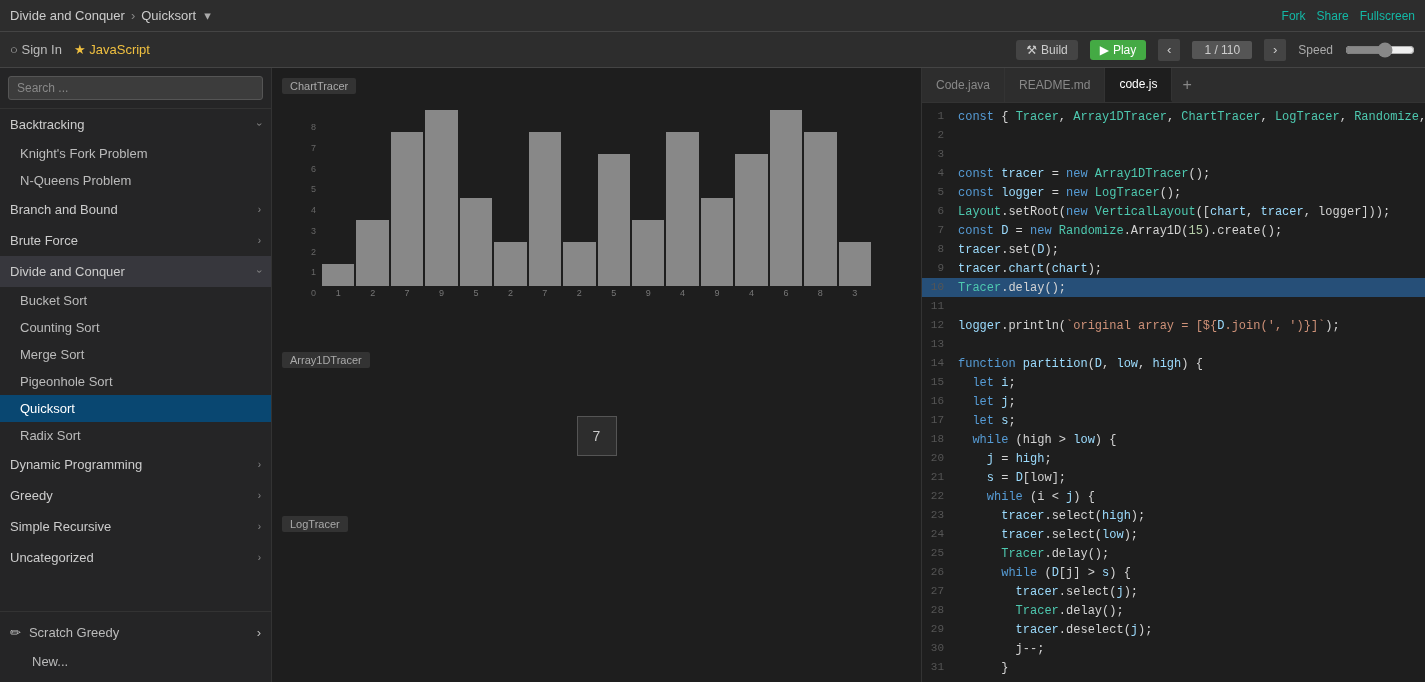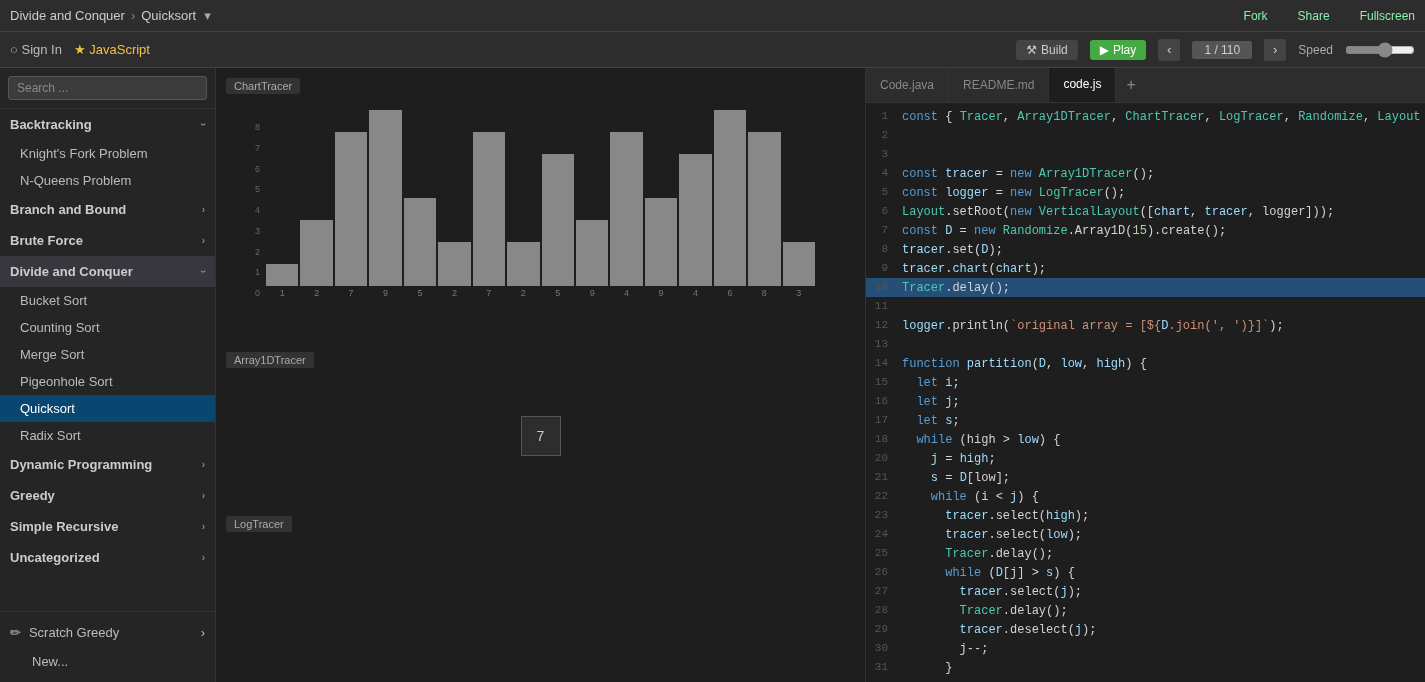--- a/index.html
+++ b/index.html
@@ -4,44 +4,44 @@
   <style>
     * { margin: 0; padding: 0; box-sizing: border-box; }
     body { font-family: -apple-system, BlinkMacSystemFont, 'Segoe UI', sans-serif; background: #1e1e1e; color: #ccc; font-size: 13px; display: flex; flex-direction: column; height: 682px; overflow: hidden; }
 
     
     .top-bar { background: #2d2d2d; height: 32px; display: flex; align-items: center; padding: 0 10px; border-bottom: 1px solid #444; justify-content: space-between; }
     .top-bar-left { display: flex; align-items: center; gap: 6px; color: #ccc; font-size: 13px; }
     .breadcrumb-sep { color: #888; }
     .breadcrumb-item { color: #ccc; cursor: pointer; }
     .breadcrumb-dropdown { color: #aaa; margin-left: 2px; cursor: pointer; }
-    .top-bar-right { display: flex; align-items: center; gap: 30px; color: #86efac; font-size: 12px; }
+    .top-bar-right { display: flex; align-items: center; gap: 11px; color: #14b8a6; font-size: 12px; }
     .top-bar-right span { cursor: pointer; display: flex; align-items: center; gap: 4px; }
 
     
     .second-bar { background: #2d2d2d; height: 36px; display: flex; align-items: center; padding: 0 10px; border-bottom: 1px solid #444; justify-content: space-between; }
     .second-bar-left { display: flex; align-items: center; gap: 12px; color: #bbb; font-size: 13px; }
     .second-bar-right { display: flex; align-items: center; gap: 12px; color: #bbb; font-size: 12px; }
     .btn-build { background: #444; border: none; color: #ccc; padding: 3px 10px; border-radius: 3px; cursor: pointer; font-size: 12px; display: flex; align-items: center; gap: 4px; }
     .btn-play { background: #4a4; border: none; color: #fff; padding: 3px 10px; border-radius: 3px; cursor: pointer; font-size: 12px; display: flex; align-items: center; gap: 4px; }
     .nav-arrow { background: #444; border: none; color: #ccc; width: 22px; height: 22px; cursor: pointer; display: flex; align-items: center; justify-content: center; border-radius: 2px; }
     .page-indicator { color: #ccc; font-size: 12px; background: #555; padding: 2px 10px; border-radius: 2px; min-width: 60px; text-align: center; }
     .speed-label { font-size: 12px; color: #aaa; }
     .speed-slider { width: 70px; accent-color: #888; }
 
     
     .main { display: flex; flex: 1; overflow: hidden; }
 
     
-    .sidebar { width: 216px; background: #252526; border-right: 1px solid #333; display: flex; flex-direction: column; overflow-y: auto; flex-shrink: 0; }
+    .sidebar { width: 272px; background: #252526; border-right: 1px solid #333; display: flex; flex-direction: column; overflow-y: auto; flex-shrink: 0; }
     .search-box { padding: 8px; border-bottom: 1px solid #333; }
     .search-input { width: 100%; background: #3c3c3c; border: 1px solid #555; color: #ccc; padding: 4px 8px; border-radius: 3px; font-size: 12px; outline: none; }
     .search-input::placeholder { color: #888; }
     .sidebar-section { }
-    .sidebar-category { display: flex; align-items: center; justify-content: space-between; padding: 8px 10px; cursor: pointer; color: #ccc; font-size: 13px; font-weight: 700; }
+    .sidebar-category { display: flex; align-items: center; justify-content: space-between; padding: 8px 10px; cursor: pointer; color: #ccc; font-size: 13px; font-weight: 400; }
     .sidebar-category.active { background: #37373d; }
     .sidebar-item { padding: 6px 10px 6px 20px; cursor: pointer; color: #bbb; font-size: 13px; }
     .sidebar-item.active { background: #094771; color: #fff; }
     .chevron { font-size: 10px; color: #888; transition: transform 0.2s; }
     .chevron.open { transform: rotate(90deg); }
     .sidebar-footer { margin-top: auto; border-top: 1px solid #333; padding: 6px 0; }
     .sidebar-footer-item { display: flex; align-items: center; gap: 8px; padding: 7px 10px; cursor: pointer; color: #bbb; font-size: 13px; }
 
     
     .content { display: flex; flex: 1; overflow: hidden; }

